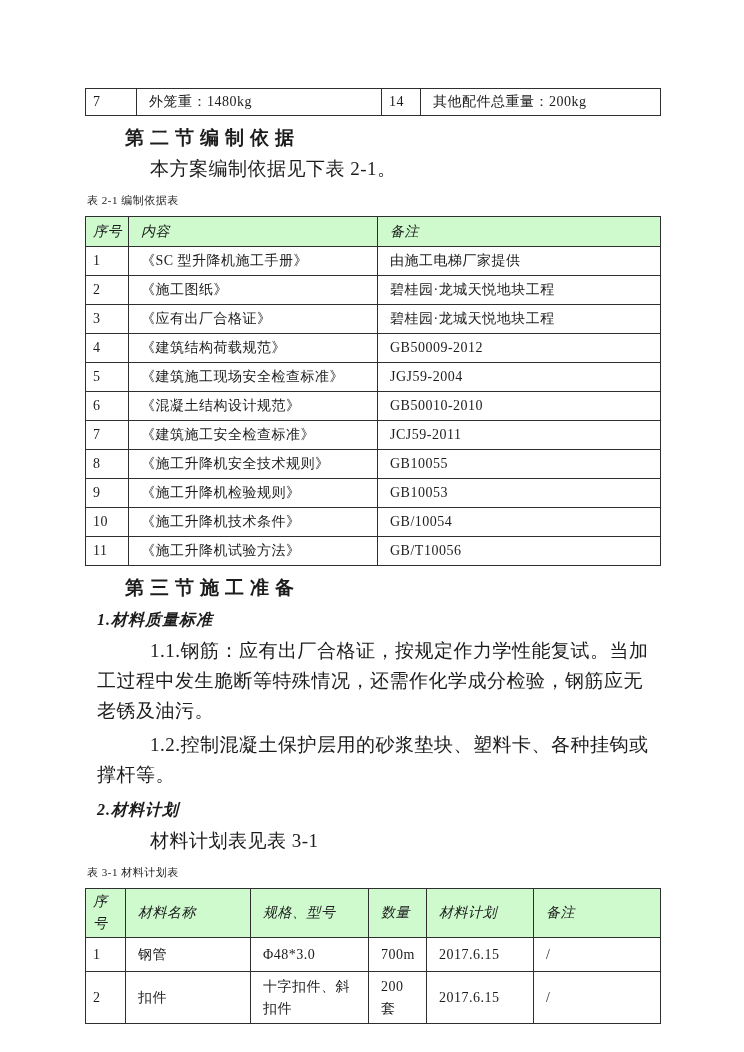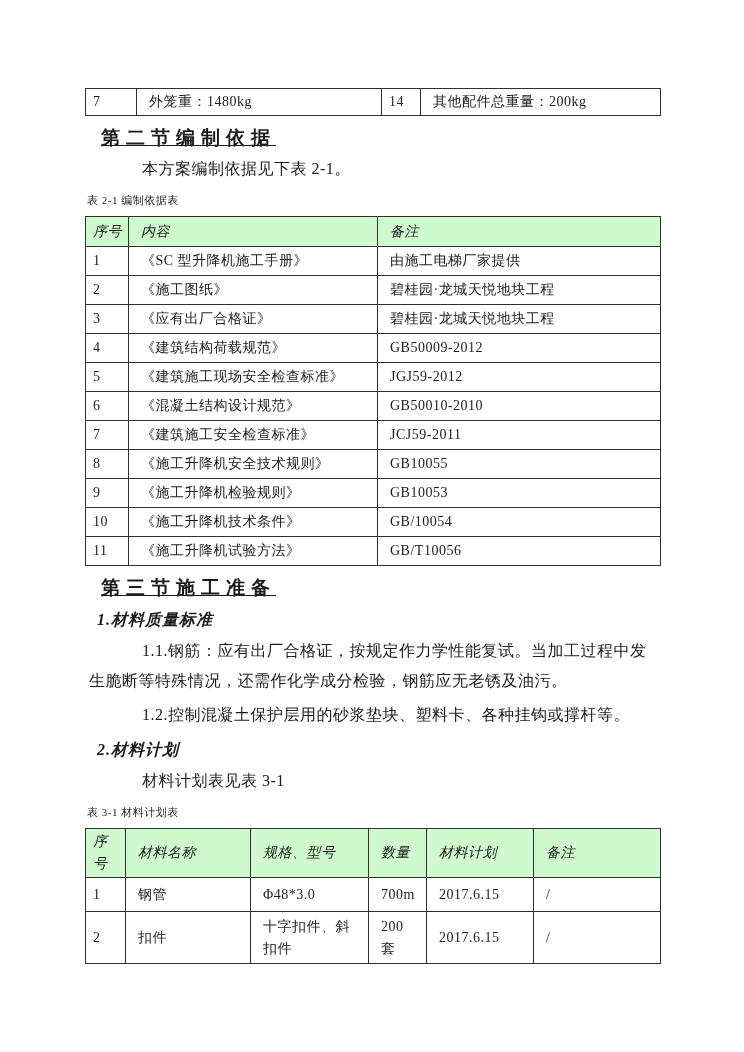--- a/index.html
+++ b/index.html
@@ -21,29 +21,29 @@
   }
   .tbl .c-no-cell { padding-left:7px; }
   .tbl thead th { background:var(--green); height:30px;font-style:italic; }
 
   .top-table tr { height:26px; }
   .t21 tbody tr { height:29px; }
   .t31 .r1 { height:34px; }
   .t31 .r2 { height:52px; }
 
   h2.sec {
-    margin:9px 0 0 16px; font-size:19px; line-height:25px;
-    font-weight:bold; letter-spacing:6px;text-decoration:underline;
+    margin:9px 0 0 40px; font-size:19px; line-height:25px;
+    font-weight:bold; letter-spacing:6px;
   }
   h3.sub {
     margin:7px 0 0 12px; font-size:16px; line-height:25px;
     font-weight:bold; letter-spacing:1px;font-style:italic;
   }
   p.para {
-    margin:4px 0 0 4px; font-size:16px; line-height:30px;
+    margin:4px 0 0 12px; font-size:19px; line-height:30px;
     text-indent:53px; letter-spacing:0.5px;
   }
   p.caption {
     margin:5px 0 5px 2px; font-size:11px; line-height:22px;
     letter-spacing:0.5px;
   }
   .t21 { margin-top:3px; }
   .t31 { margin-top:3px; }
   .sec3 { margin-top:11px; }
 </style>
@@ -104,21 +104,21 @@
           <td>碧桂园·龙城天悦地块工程</td>
         </tr>
         <tr>
           <td class="c-no-cell">4</td>
           <td>《建筑结构荷载规范》</td>
           <td>GB50009-2012</td>
         </tr>
         <tr>
           <td class="c-no-cell">5</td>
           <td>《建筑施工现场安全检查标准》</td>
-          <td>JGJ59-2012</td>
+          <td>JGJ59-2004</td>
         </tr>
         <tr>
           <td class="c-no-cell">6</td>
           <td>《混凝土结构设计规范》</td>
           <td>GB50010-2010</td>
         </tr>
         <tr>
           <td class="c-no-cell">7</td>
           <td>《建筑施工安全检查标准》</td>
           <td>JCJ59-2011</td>

